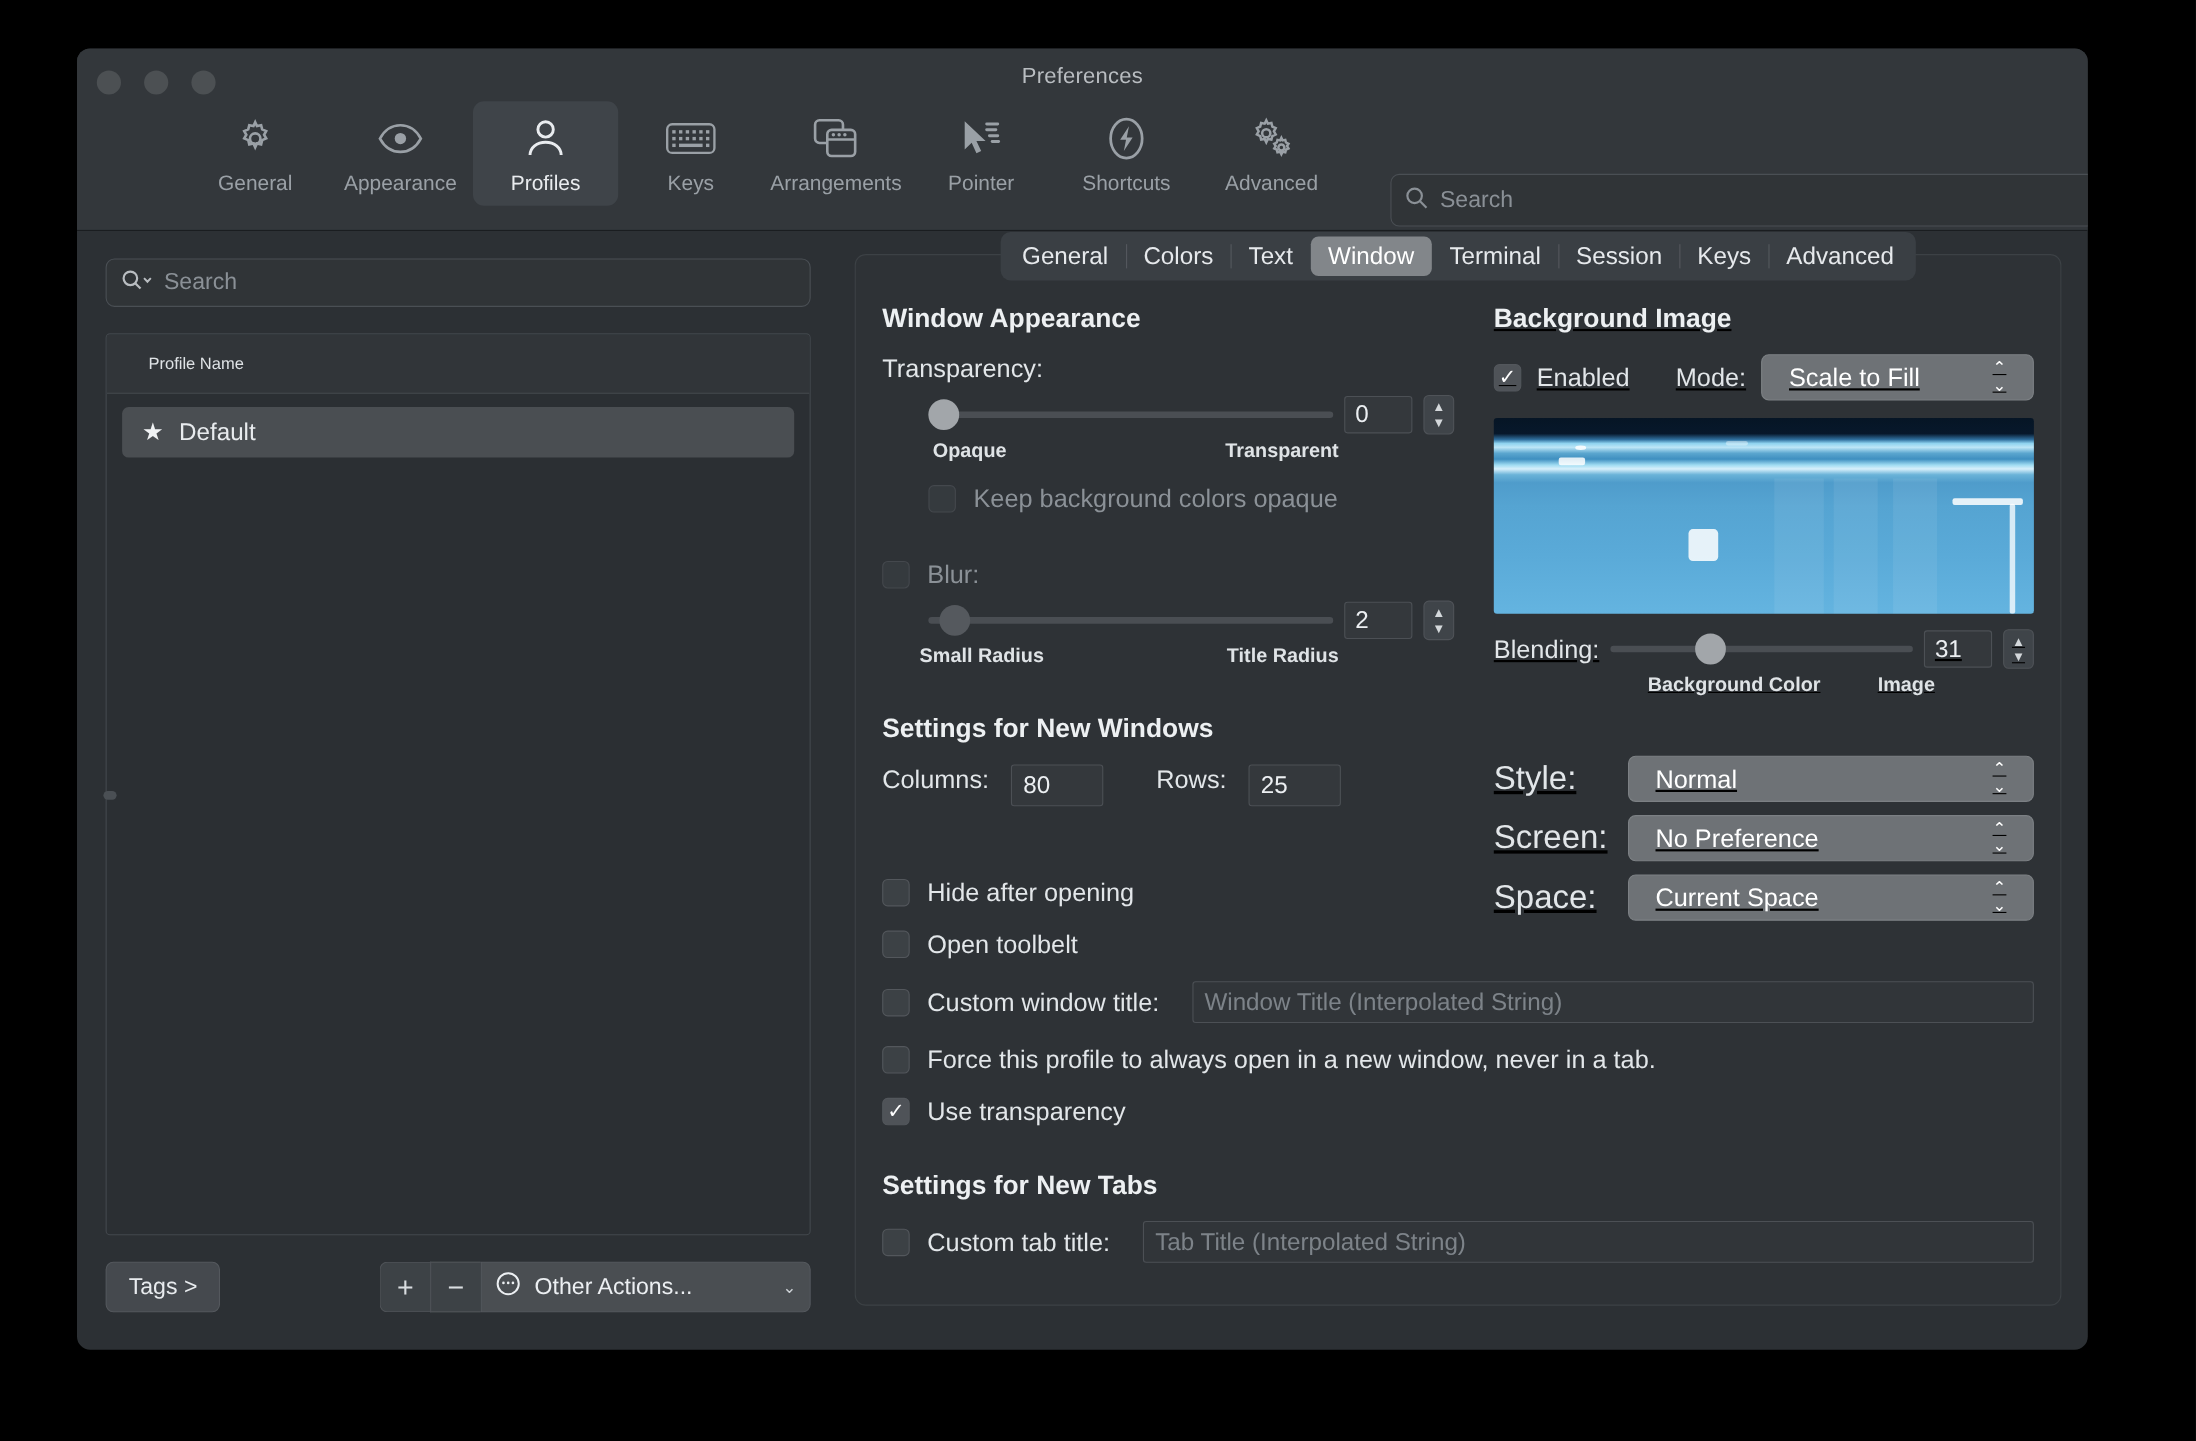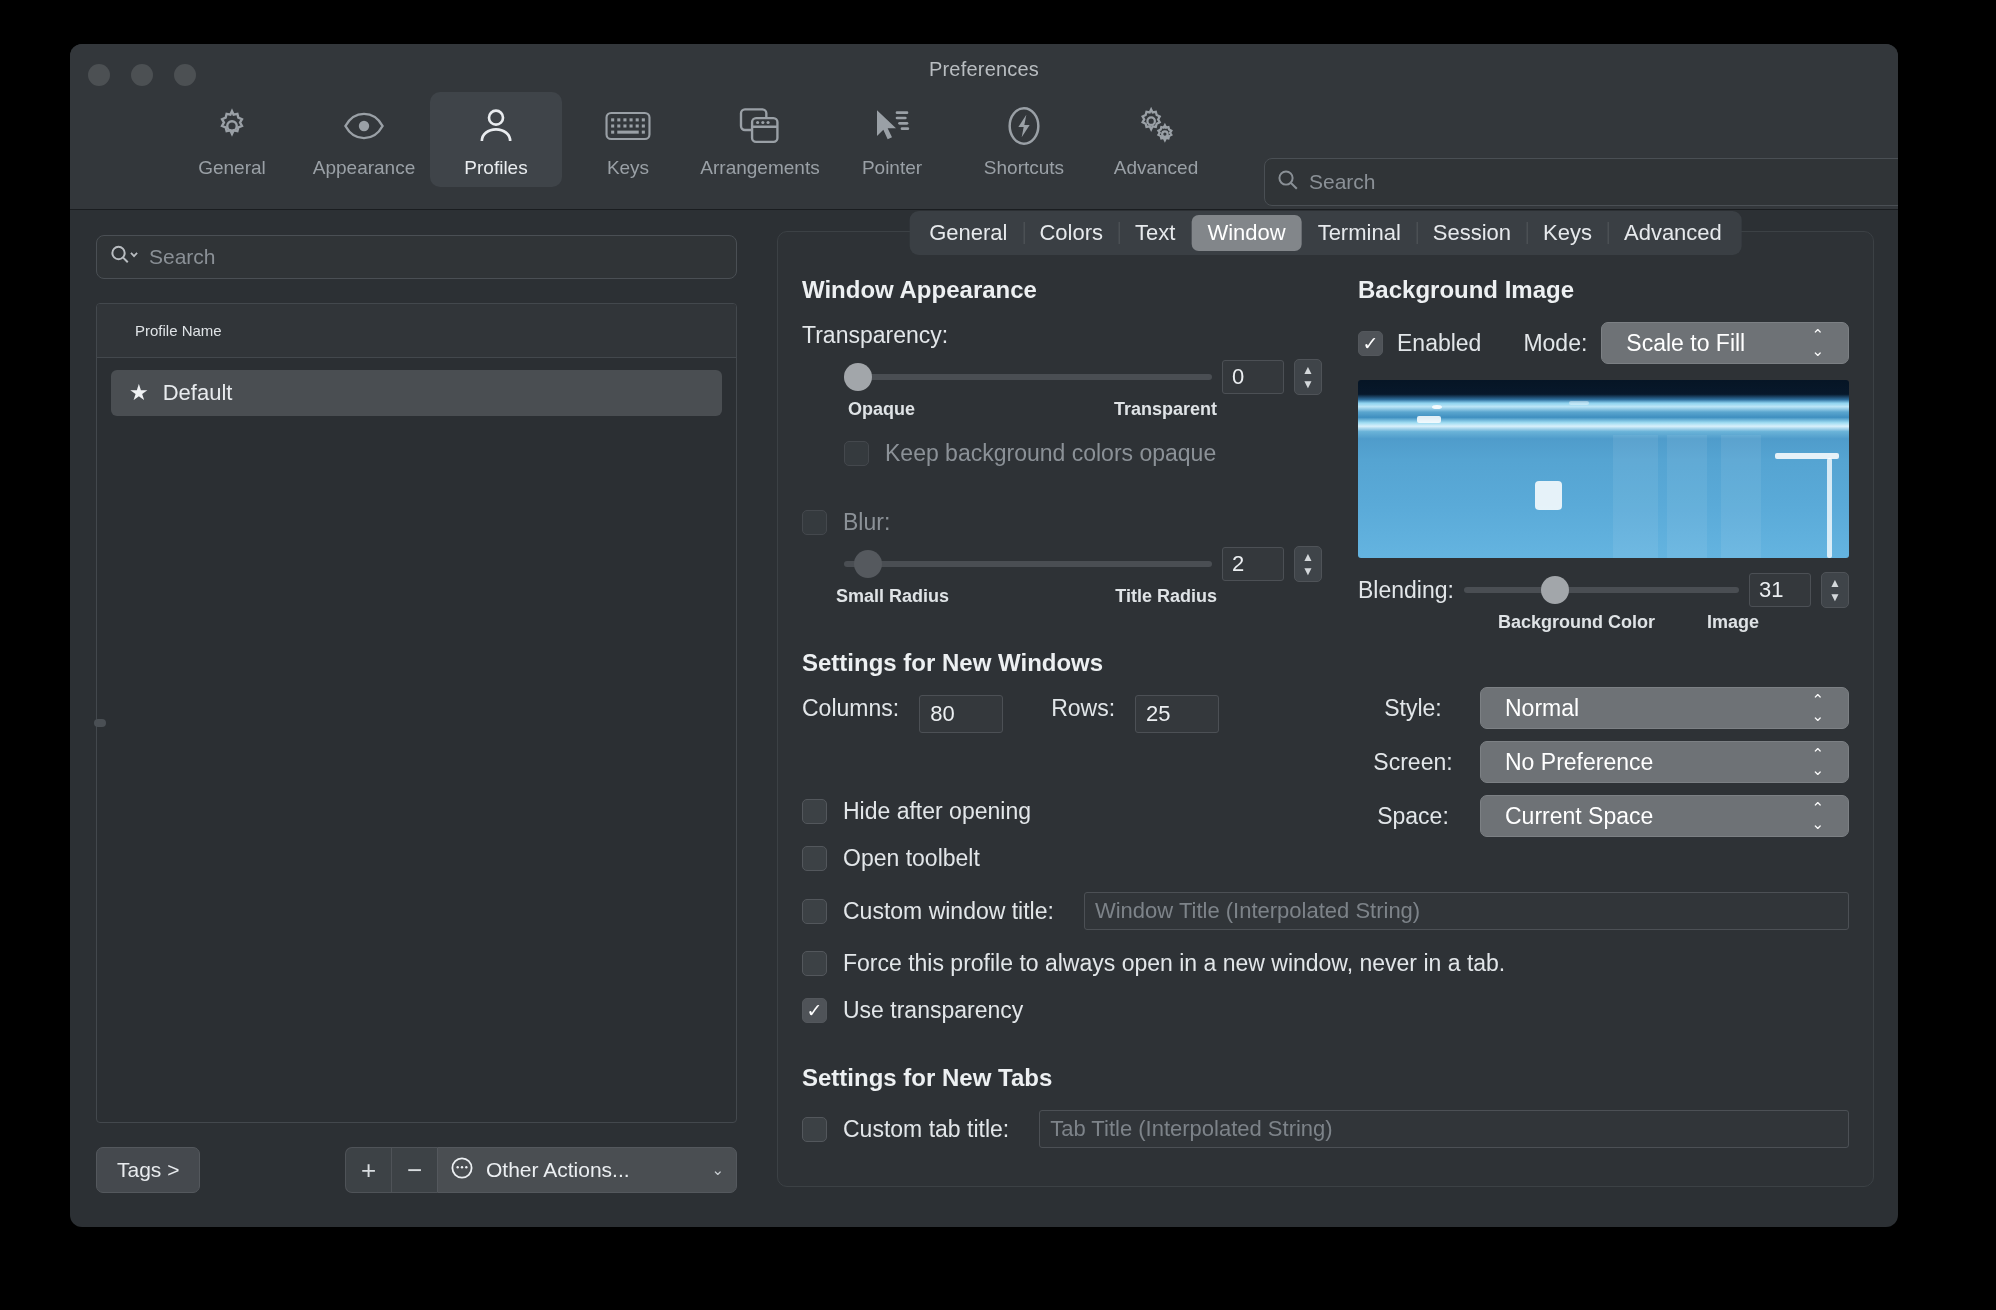--- a/index.html
+++ b/index.html
@@ -156,21 +156,21 @@
   }
   .tab + .tab::before {
     content: ""; position: absolute; left: 0; top: 7px; bottom: 7px;
     width: 1px; background: #55595e;
   }
   .tab.active { background: #82868a; color: #ffffff; }
   .tab.active::before, .tab.active + .tab::before { background: transparent; }
 
   .cols { display: flex; padding-top: 44px; }
   .col-left { width: 520px; }
-  .col-right { flex: 1; padding-left: 36px; }
+  .col-right { flex: 1; padding-left: 36px; text-decoration: underline; }
 
   h3.sec {
     color: #edf0f2; font-size: 24px; font-weight: bold;
     margin-bottom: 18px;
   }
   .lbl { color: #e2e6e9; font-size: 23px; }
   .lbl-dim { color: #8b9197; font-size: 23px; }
   .sublbl { color: #dfe3e6; font-size: 18px; font-weight: bold; }
 
   
@@ -233,21 +233,21 @@
     width: 100%; height: 178px; border-radius: 3px; position: relative; overflow: hidden;
     background: linear-gradient(to bottom,
       #061525 0%, #07182b 8%,
       #2f6f9e 11%, #8fd3ef 13%, #bde6f7 15%, #5ba6cf 18%,
       #3f8fc0 21%, #9fdcf2 24%, #d8f0fb 26%, #6ab3d8 29%,
       #4f9ccb 33%, #55a4d2 45%, #5aaad8 70%, #64b4e0 100%);
   }
   .bg-streak { position: absolute; background: rgba(255,255,255,.85); border-radius: 2px; }
   .bg-band { position: absolute; top: 31%; bottom: 0; background: rgba(255,255,255,.07); }
 
-  .field-label { color: #e2e6e9; font-size: 23px; text-align: center; }
+  .field-label { color: #e2e6e9; font-size: 30px; text-align: left; }
   .grid-right { display: grid; grid-template-columns: 110px 1fr; gap: 12px 12px; align-items: center; }
 </style>
 </head>
 <body>
 
 <div class="window">
 
   <div class="titlebar">
     <div class="traffic">
       <div class="light"></div>

